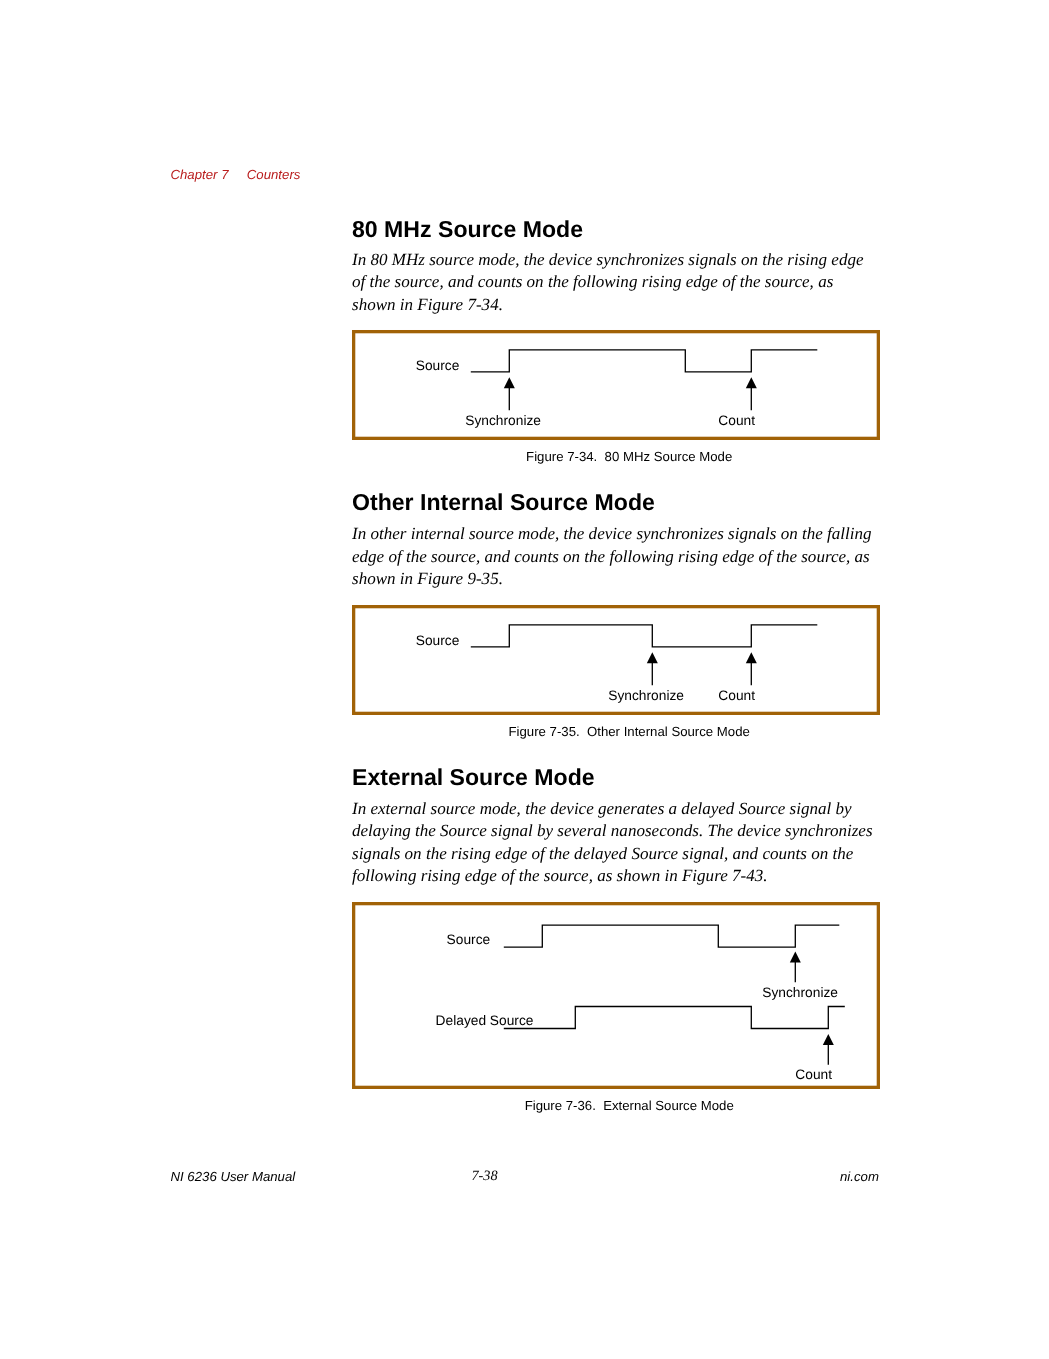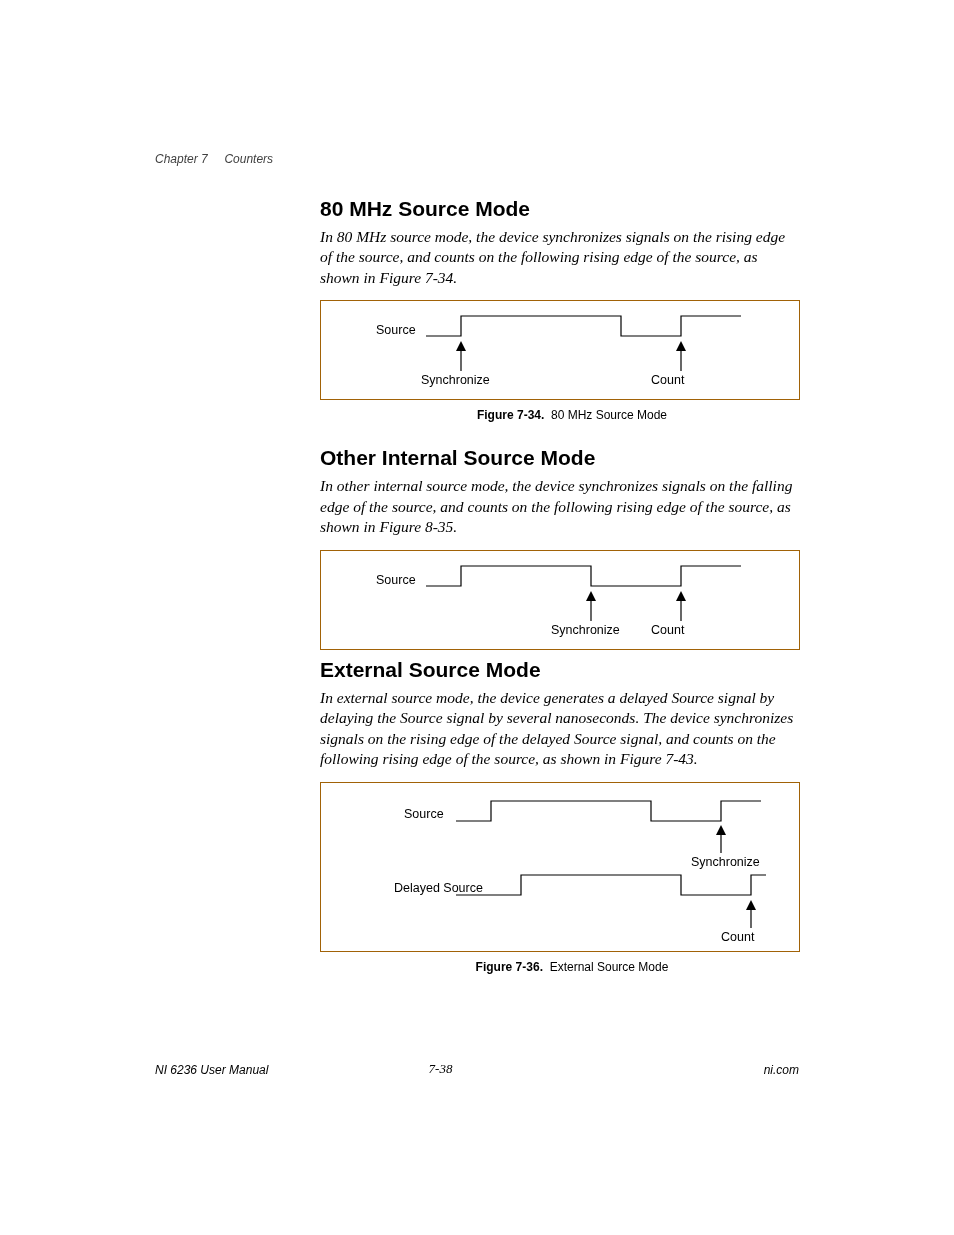--- a/index.html
+++ b/index.html
@@ -18,21 +18,21 @@
     height: 1235px;
     box-sizing: border-box;
   }
   .header {
     position: absolute;
     top: 152px;
     left: 155px;
     font-family: Arial, Helvetica, sans-serif;
     font-style: italic;
     font-size: 12px;
-    color: #404040;
+    color: #b91c1c;
   }
   .content {
     position: absolute;
     left: 320px;
     top: 197px;
     width: 480px;
   }
   .section-heading {
     font-family: Arial, Helvetica, sans-serif;
     font-weight: bold;
@@ -40,33 +40,33 @@
     margin: 0 0 6px 0;
   }
   .body-text {
     font-family: "Times New Roman", Times, serif;
     font-size: 15.5px;
     line-height: 1.32;
     margin: 0 0 12px 0;
     font-style: italic;
   }
   .figure-box {
-    border: 1px solid #a16207;
+    border: 3px solid #a16207;
     margin: 6px 0 8px 0;
     position: relative;
     box-sizing: border-box;
   }
   .figure-caption {
     text-align: center;
     font-family: Arial, Helvetica, sans-serif;
     font-size: 12px;
     margin: 0 0 24px 0;
   }
   .figure-caption .bold {
-    font-weight: bold;
+    font-weight: normal;
     padding-left: 24px;
   }
   .sig-label {
     font-family: Arial, Helvetica, sans-serif;
     font-size: 12.5px;
     position: absolute;
   }
   .arrow-label {
     font-family: Arial, Helvetica, sans-serif;
     font-size: 12.5px;
@@ -128,36 +128,39 @@
         <polygon points="360,40 355,50 365,50" fill="#000"></polygon>
       </svg>
       <span class="arrow-label" style="left:100px; top:72px; width:80px;">Synchronize</span>
       <span class="arrow-label" style="left:330px; top:72px; width:60px;">Count</span>
     </div>
     <p class="figure-caption">
       <span class="bold">Figure 7-34.</span>&nbsp;&nbsp;<span>80 MHz Source Mode</span>
     </p>
 
     <h2 class="section-heading">Other Internal Source Mode</h2>
-    <p class="body-text">In other internal source mode, the device synchronizes signals on the falling edge of the source, and counts on the following rising edge of the source, as shown in Figure 8-35.</p>
+    <p class="body-text">In other internal source mode, the device synchronizes signals on the falling edge of the source, and counts on the following rising edge of the source, as shown in Figure 9-35.</p>
 
     <div class="figure-box" style="height:100px;">
       <span class="sig-label" style="left:55px; top:22px;">Source</span>
       <svg width="478" height="100" style="position:absolute;left:0;top:0;">
         <polyline points="105,35 140,35 140,15 270,15 270,35 360,35 360,15 420,15" fill="none" stroke="#000" stroke-width="1.2"></polyline>
 
         <line x1="270" y1="70" x2="270" y2="45" stroke="#000" stroke-width="1.2"></line>
         <polygon points="270,40 265,50 275,50" fill="#000"></polygon>
 
         <line x1="360" y1="70" x2="360" y2="45" stroke="#000" stroke-width="1.2"></line>
         <polygon points="360,40 355,50 365,50" fill="#000"></polygon>
       </svg>
       <span class="arrow-label" style="left:230px; top:72px; width:80px;">Synchronize</span>
       <span class="arrow-label" style="left:330px; top:72px; width:60px;">Count</span>
     </div>
+    <p class="figure-caption">
+      <span class="bold">Figure 7-35.</span>&nbsp;&nbsp;<span>Other Internal Source Mode</span>
+    </p>
 
     <h2 class="section-heading">External Source Mode</h2>
     <p class="body-text">In external source mode, the device generates a delayed Source signal by delaying the Source signal by several nanoseconds. The device synchronizes signals on the rising edge of the delayed Source signal, and counts on the following rising edge of the source, as shown in Figure 7-43.</p>
 
     <div class="figure-box" style="height:170px;">
       <span class="sig-label" style="left:83px; top:24px;">Source</span>
       <span class="sig-label" style="left:38px; top:98px;margin-left:35px;">Delayed Source</span>
       <svg width="478" height="170" style="position:absolute;left:0;top:0;">
 
         <polyline points="135,38 170,38 170,18 330,18 330,38 400,38 400,18 440,18" fill="none" stroke="#000" stroke-width="1.2"></polyline>

